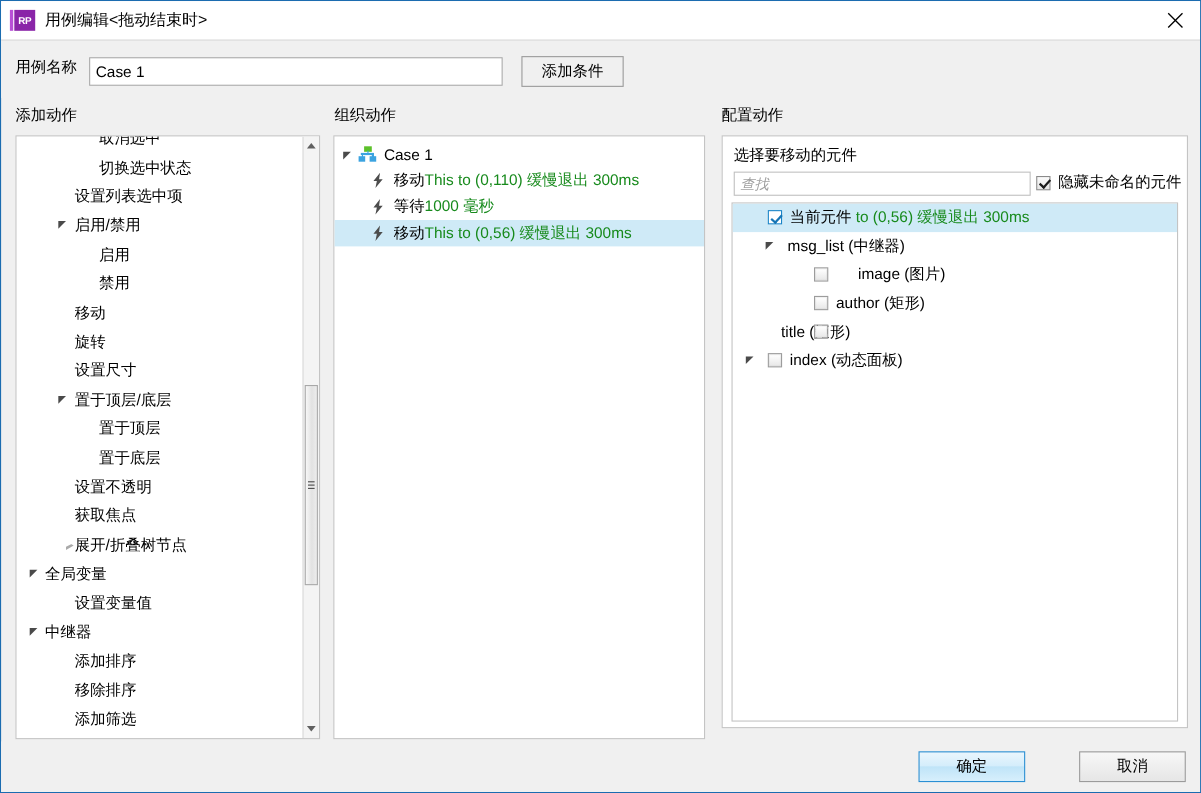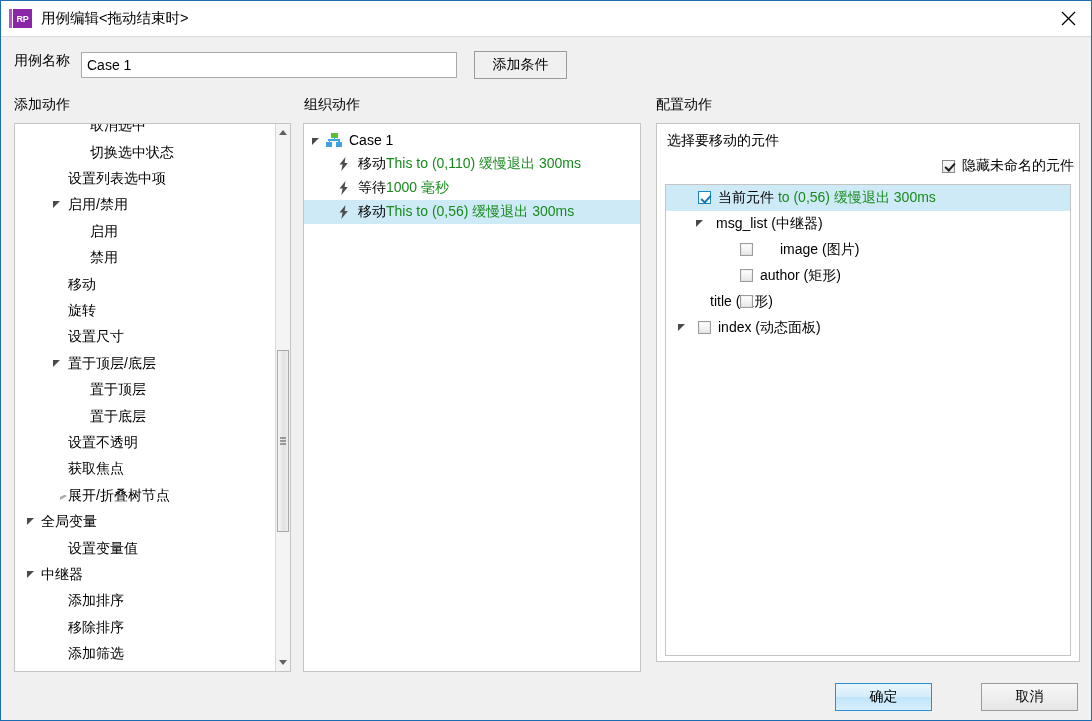--- a/index.html
+++ b/index.html
@@ -492,20 +492,21 @@
             <path d="M9.5 1 L3.5 8.6 L6.6 8.6 L5.3 15 L11.9 7 L8.6 7 Z" fill="#4d4d4d"></path>
           </svg>
           <span class="blk">移动</span>
           <span class="grn"> This to (0,56) 缓慢退出 300ms</span>
         </div>
       </div>
   </div>
 
   <div class="panel-box" id="panel-config">
     <div id="cfg-title">选择要移动的元件</div>
+    <input id="cfg-search" type="text" placeholder="查找" style="">
     <div id="hide-unnamed">
       <span class="cb checked"></span>
       <span>隐藏未命名的元件</span>
     </div>
     <div id="cfg-listbox">
         <div class="cfg-row sel">
           <span class="cb blue checked" style="position: absolute; left: 32px; top: 6px;"></span>
           <span style="margin-left: 52px;"><span class="blk">当前元件</span><span class="grn"> to (0,56) 缓慢退出 300ms</span></span>
         </div>
         <div class="cfg-row">

